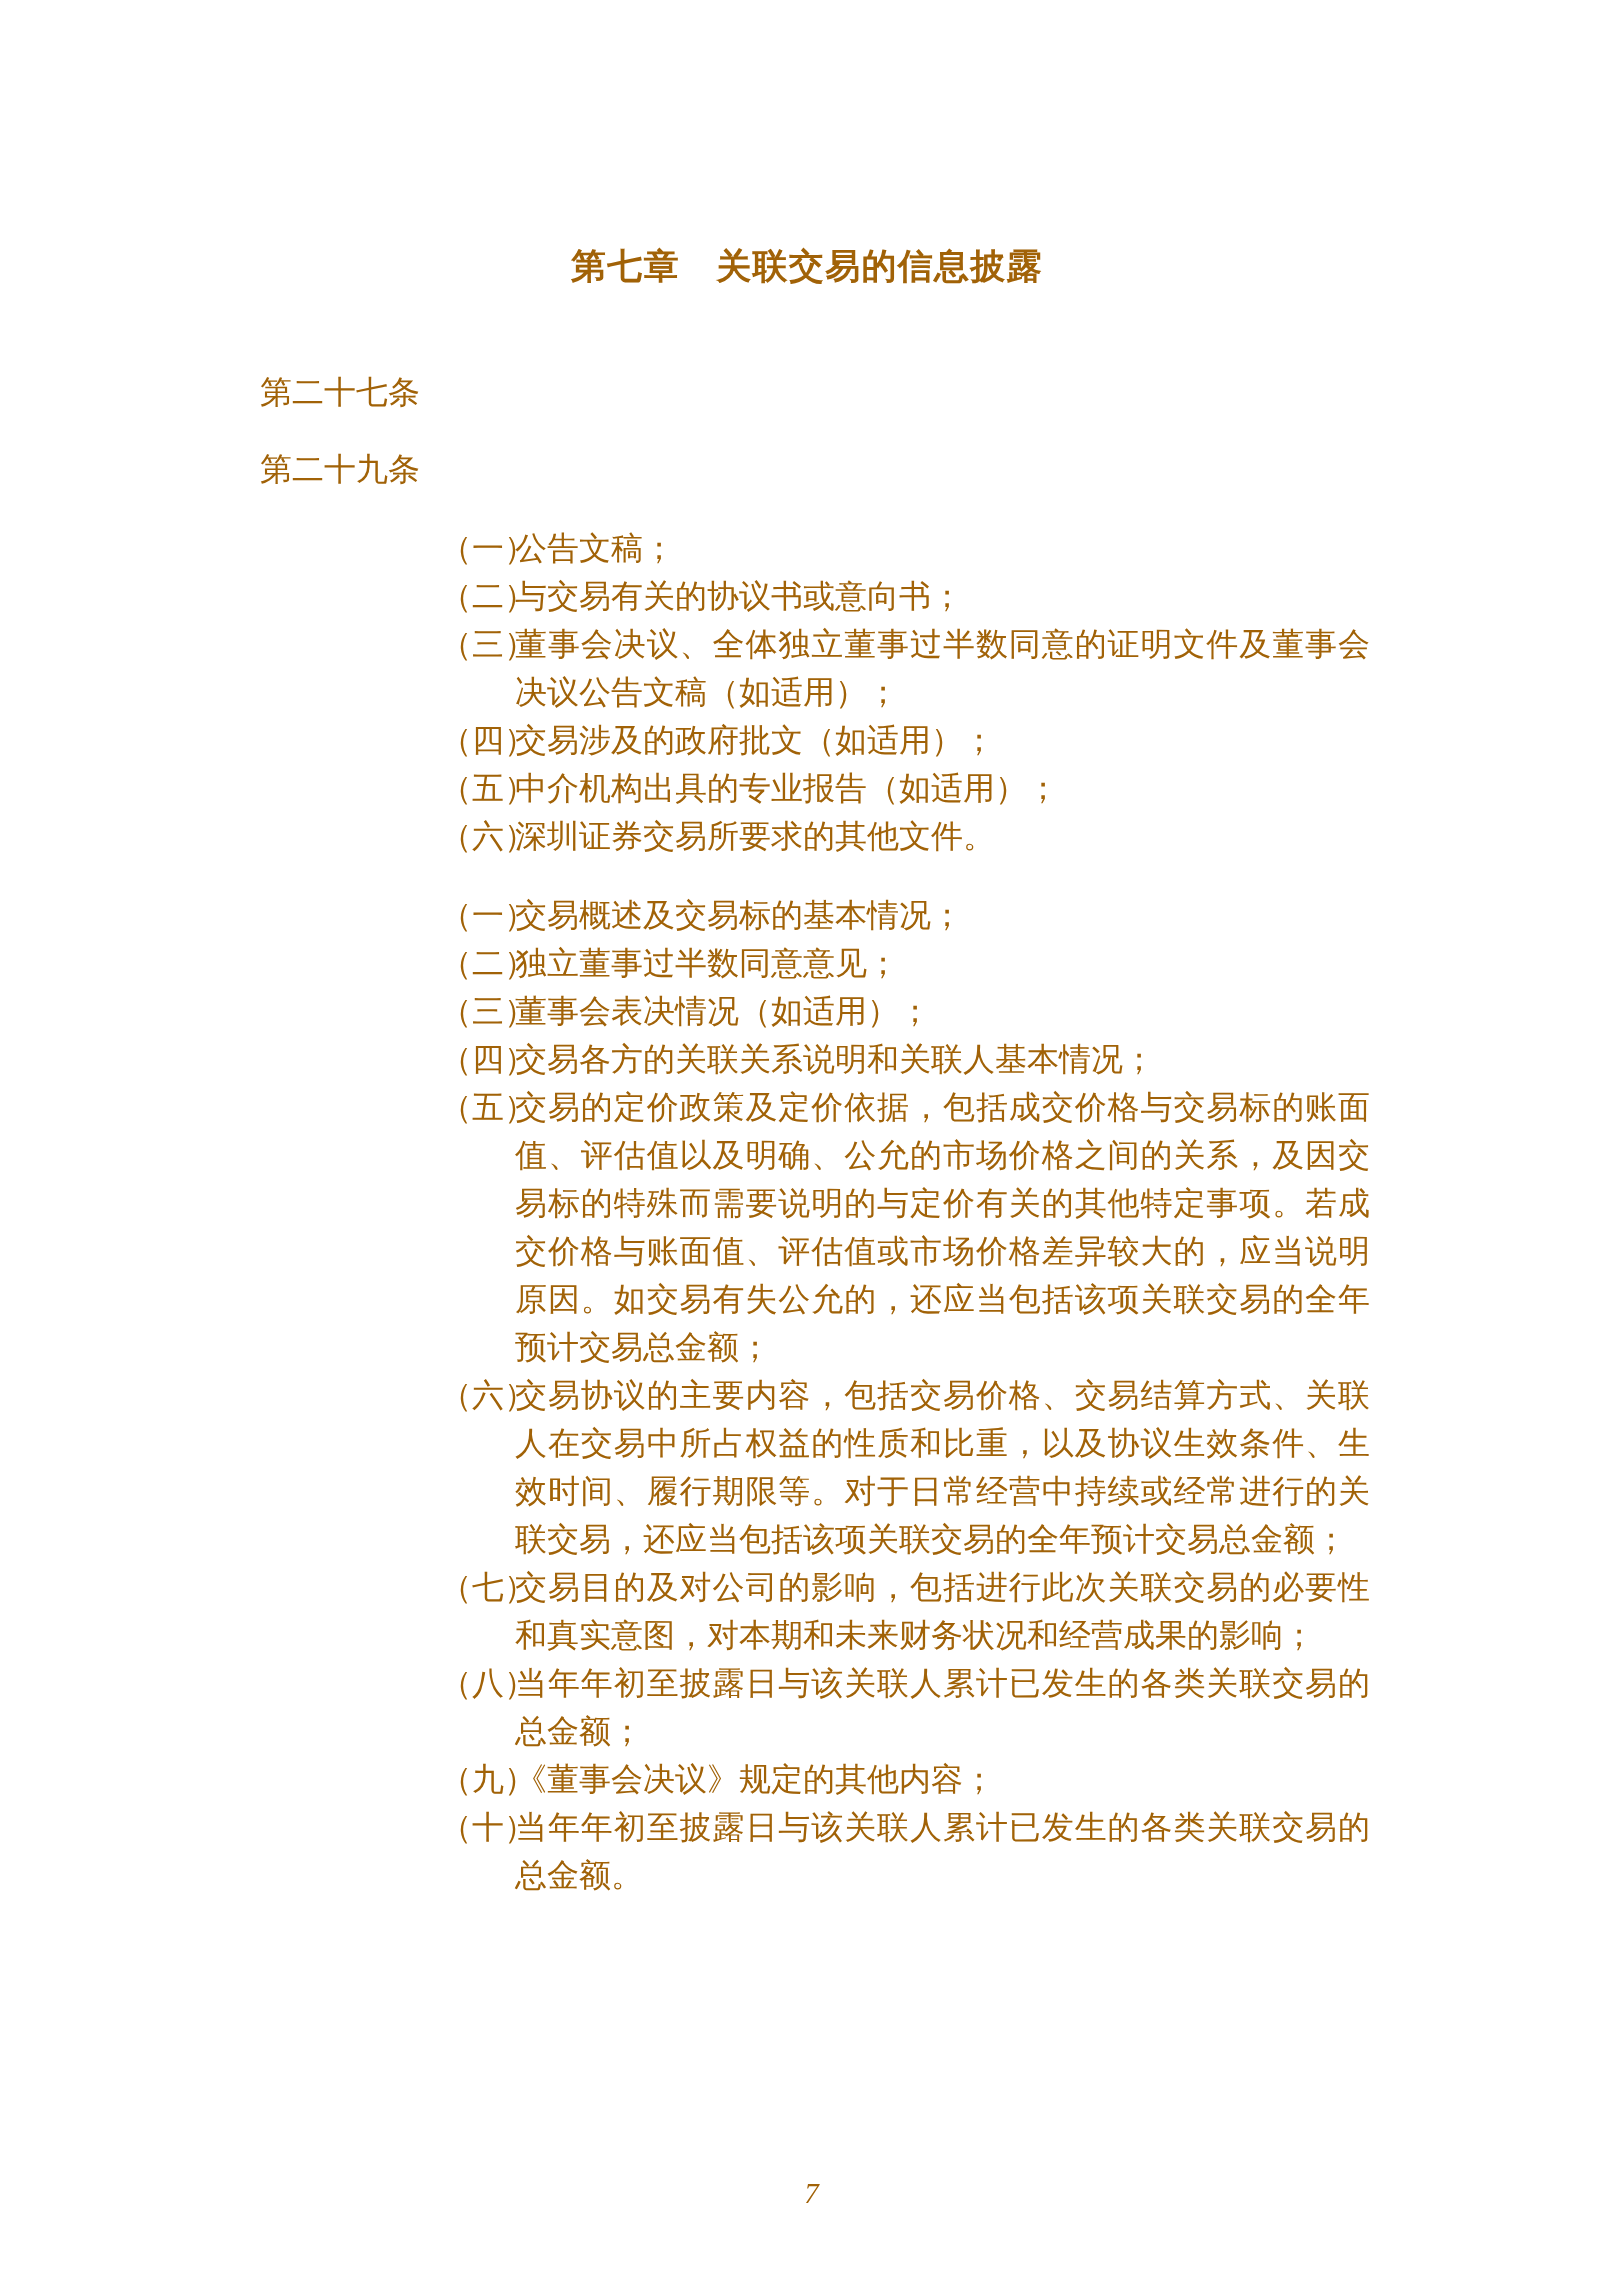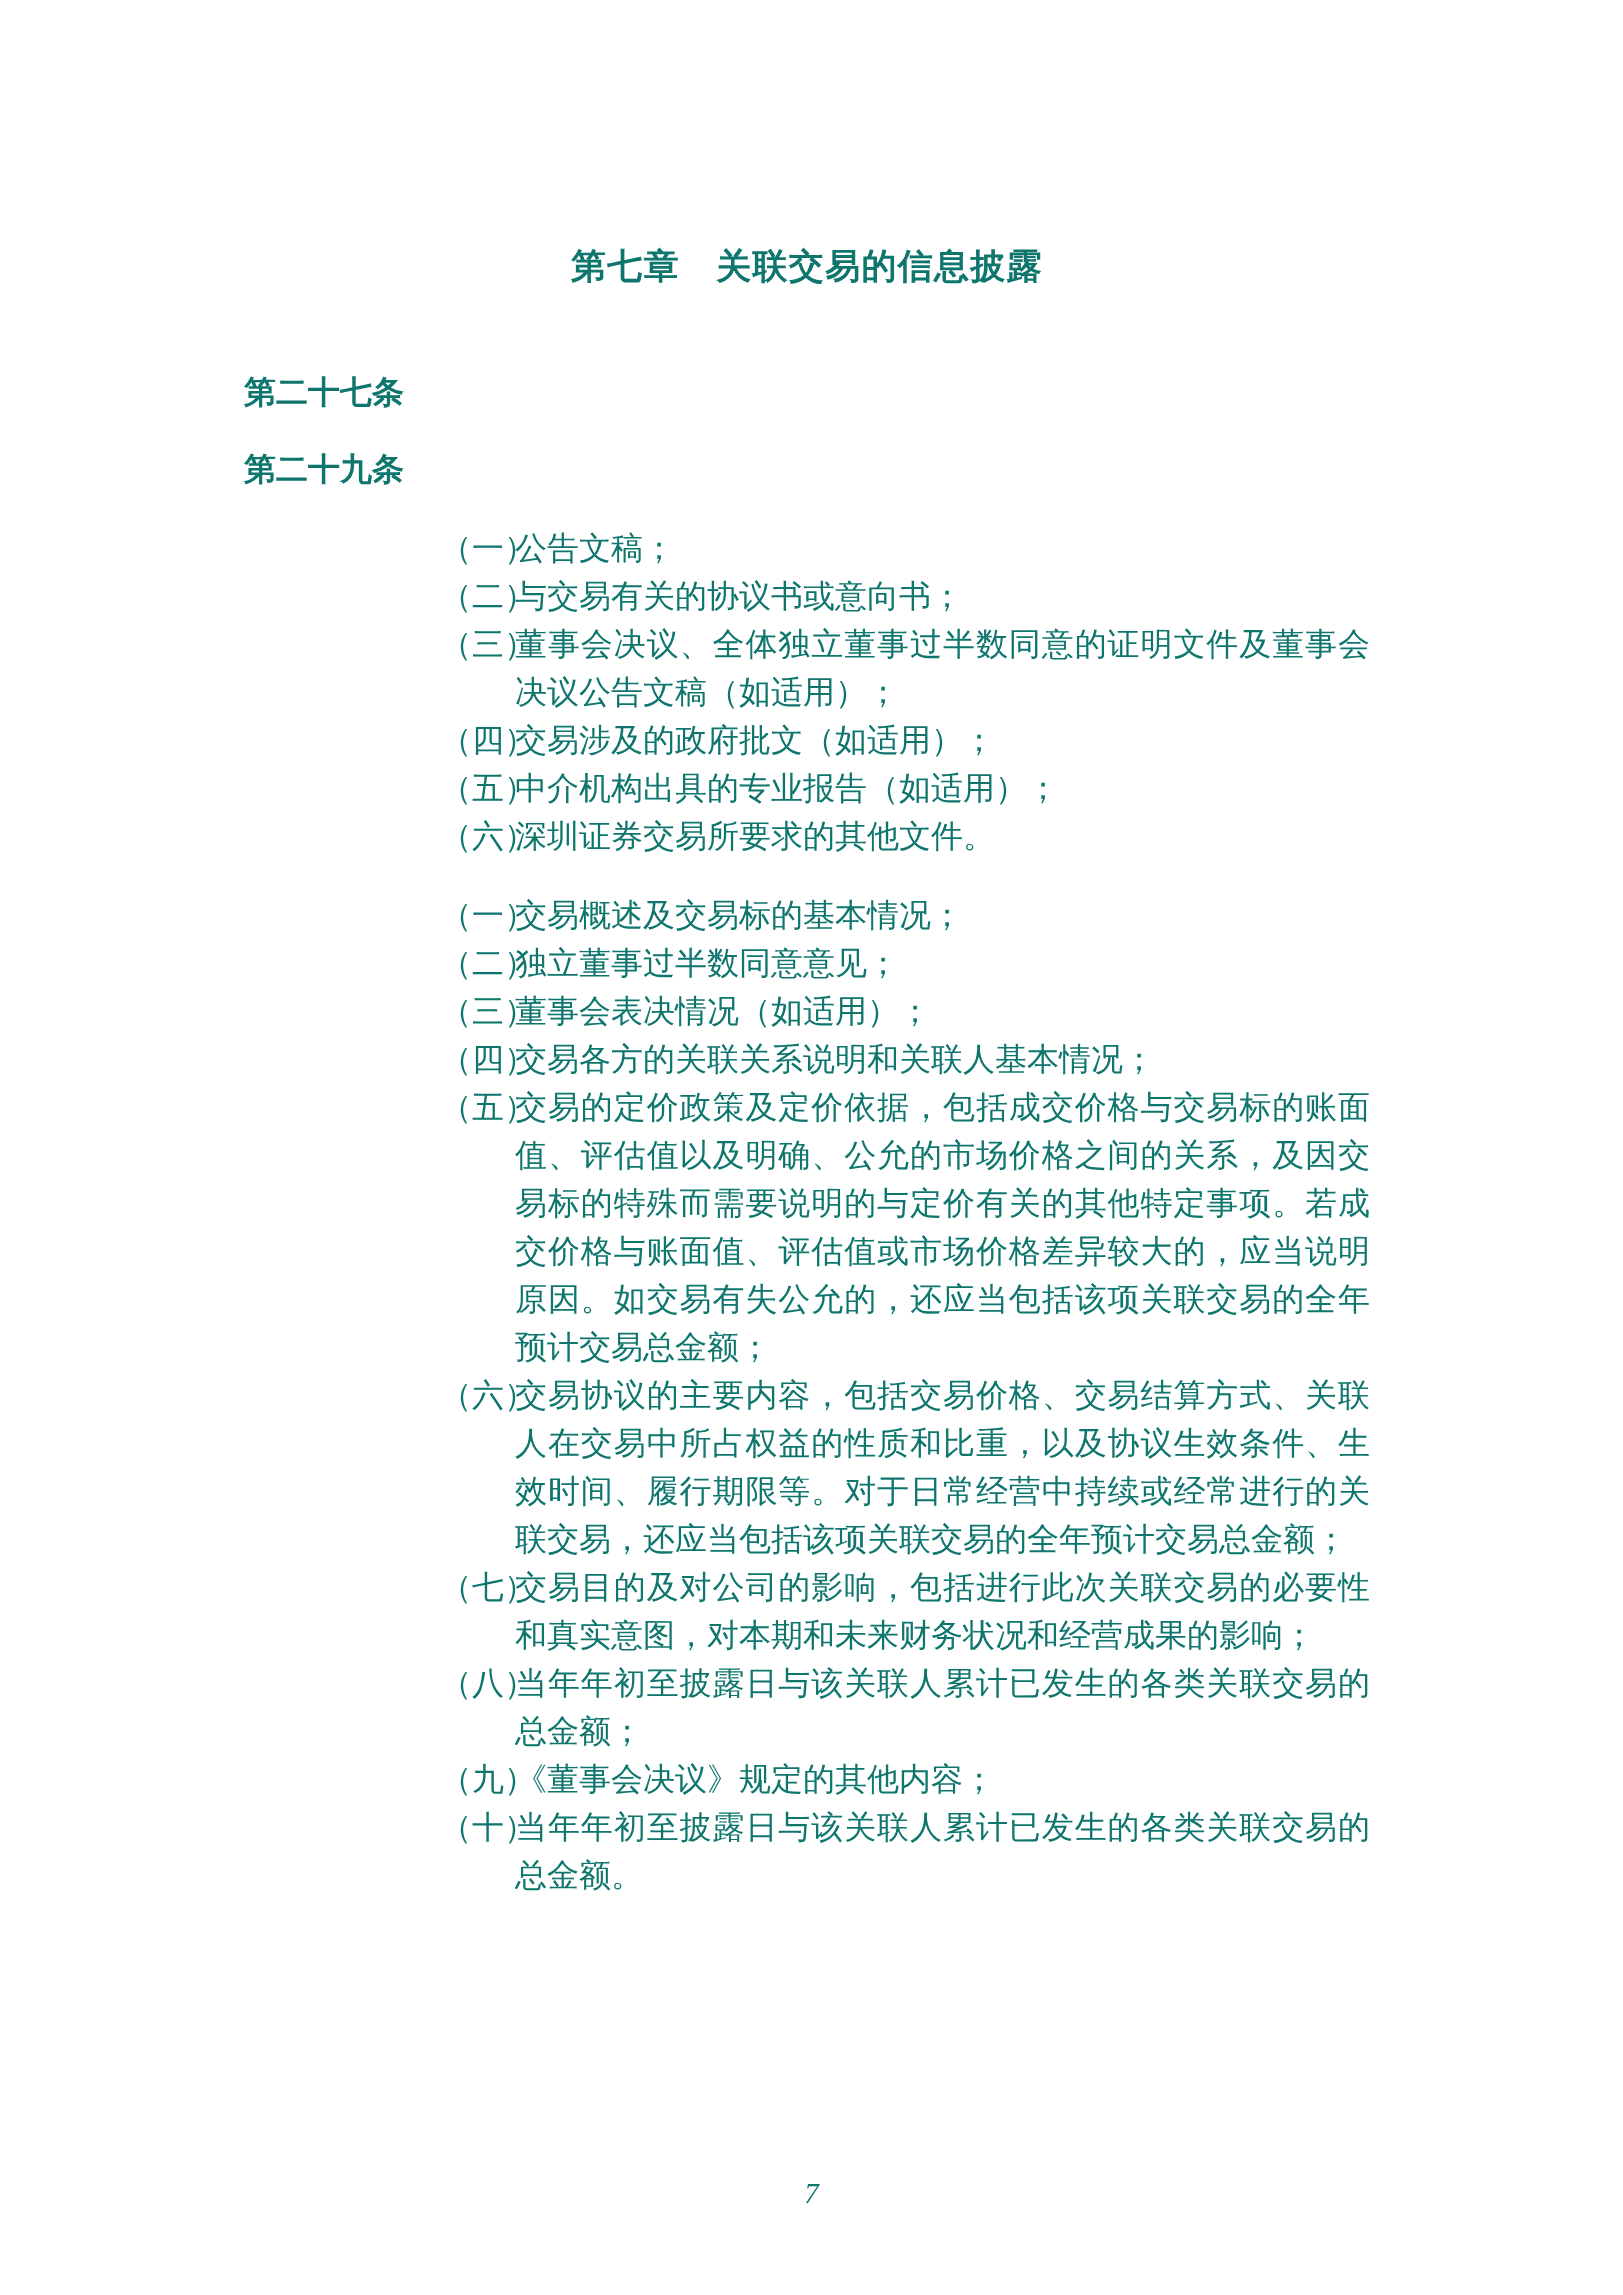--- a/index.html
+++ b/index.html
@@ -5,21 +5,21 @@
   html, body {
     margin: 0;
     padding: 0;
     background: #ffffff;
   }
   .page {
     position: relative;
     width: 1623px;
     height: 2295px;
     background: #ffffff;
-    color: #0f766e;
+    color: #a16207;
     font-family: "Liberation Serif", "DejaVu Serif", serif;
     font-size: 32px;
     line-height: 48px;
     overflow: hidden;
   }
   .content {
     position: absolute;
     left: 244px;
     top: 243px;
     width: 1126px;
@@ -35,22 +35,23 @@
     display: flex;
     margin-top: 29.4px;
     align-items: flex-start;
   }
   .article:first-of-type {
     margin-top: 0;
   }
   .article .label {
     width: 177px;
     flex-shrink: 0;
-    font-weight: bold;
+    font-weight: normal;
     white-space: nowrap;
+    margin-left: 16px;
   }
   .article .text {
     flex: 1;
     text-align: justify;
   }
   .item-list {
     margin-top: 31px;
     margin-left: 196px;
   }
   .item {

